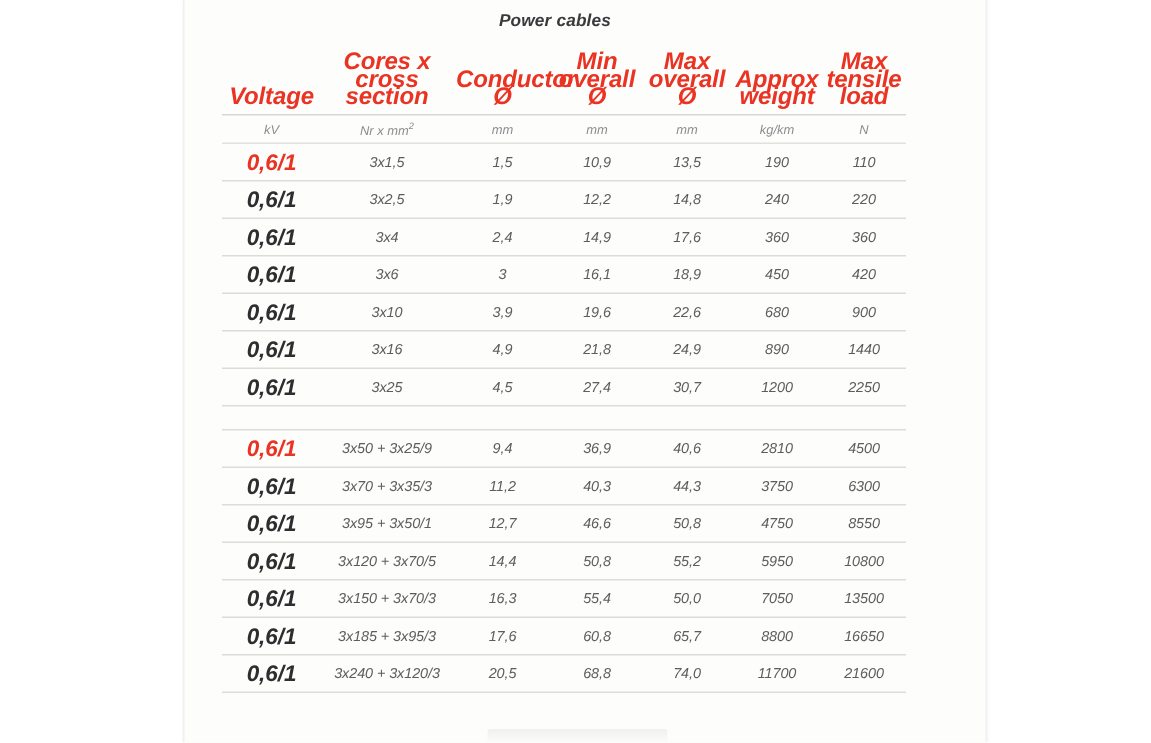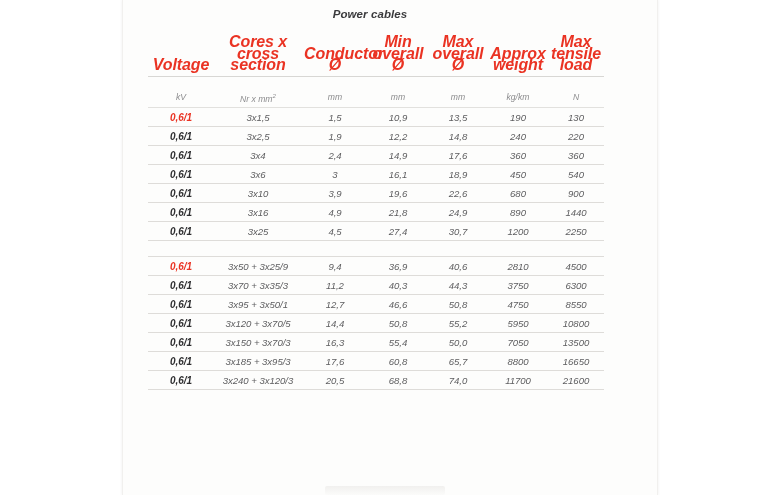--- a/index.html
+++ b/index.html
@@ -103,21 +103,21 @@
     padding: 0 2px 5px 2px;
     font-stretch: condensed;
     letter-spacing: -.1px;
   }
   th.head-cell .hl2 { display: block; }
 
   tr.units-row td {
     font-size: 8.6px;
     color: #8d8d8f;
     text-align: center;
-    padding: 15px 2px 4px 2px;
+    padding: 4px 2px 4px 2px;
     border-top: 1px solid #d8d7d4;
     border-bottom: 1px solid #e2e1de;
     font-stretch: condensed;
   }
   tr.units-row td sup {
     font-size: 6.2px;
     vertical-align: super;
   }
 
   tr.gap-row td {
@@ -138,21 +138,21 @@
     text-align: center;
     padding: 3.5px 2px 3.5px 2px;
     border-bottom: 1px solid #dedcd9;
     white-space: nowrap;
     letter-spacing: -.05px;
   }
 
   tr.data-row td.voltage-cell {
     font-weight: bold;
     color: #2e2e30;
-    font-size: 10px;
+    font-size: 15px;
   }
   tr.data-row td.voltage-cell.accent {
     color: #ea3323;
   }
 
   tr.data-row.block-first td { border-top: none; }
 </style>
 </head>
 <body>
 
@@ -221,21 +221,21 @@
           <tr class="block-top">
             <td colspan="7"></td>
           </tr>
           <tr class="data-row block-first">
             <td class="voltage-cell accent">0,6/1</td>
             <td>3x1,5</td>
             <td>1,5</td>
             <td>10,9</td>
             <td>13,5</td>
             <td>190</td>
-            <td>130</td>
+            <td>110</td>
           </tr>
           <tr class="data-row">
             <td class="voltage-cell">0,6/1</td>
             <td>3x2,5</td>
             <td>1,9</td>
             <td>12,2</td>
             <td>14,8</td>
             <td>240</td>
             <td>220</td>
           </tr>
@@ -248,21 +248,21 @@
             <td>360</td>
             <td>360</td>
           </tr>
           <tr class="data-row">
             <td class="voltage-cell">0,6/1</td>
             <td>3x6</td>
             <td>3</td>
             <td>16,1</td>
             <td>18,9</td>
             <td>450</td>
-            <td>540</td>
+            <td>420</td>
           </tr>
           <tr class="data-row">
             <td class="voltage-cell">0,6/1</td>
             <td>3x10</td>
             <td>3,9</td>
             <td>19,6</td>
             <td>22,6</td>
             <td>680</td>
             <td>900</td>
           </tr>

